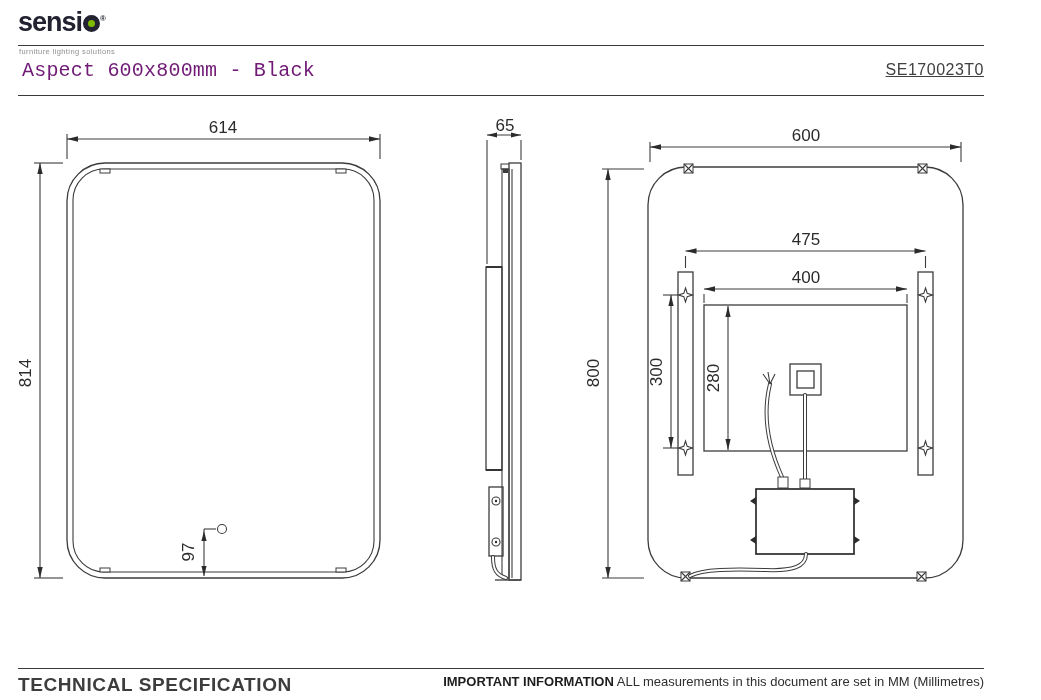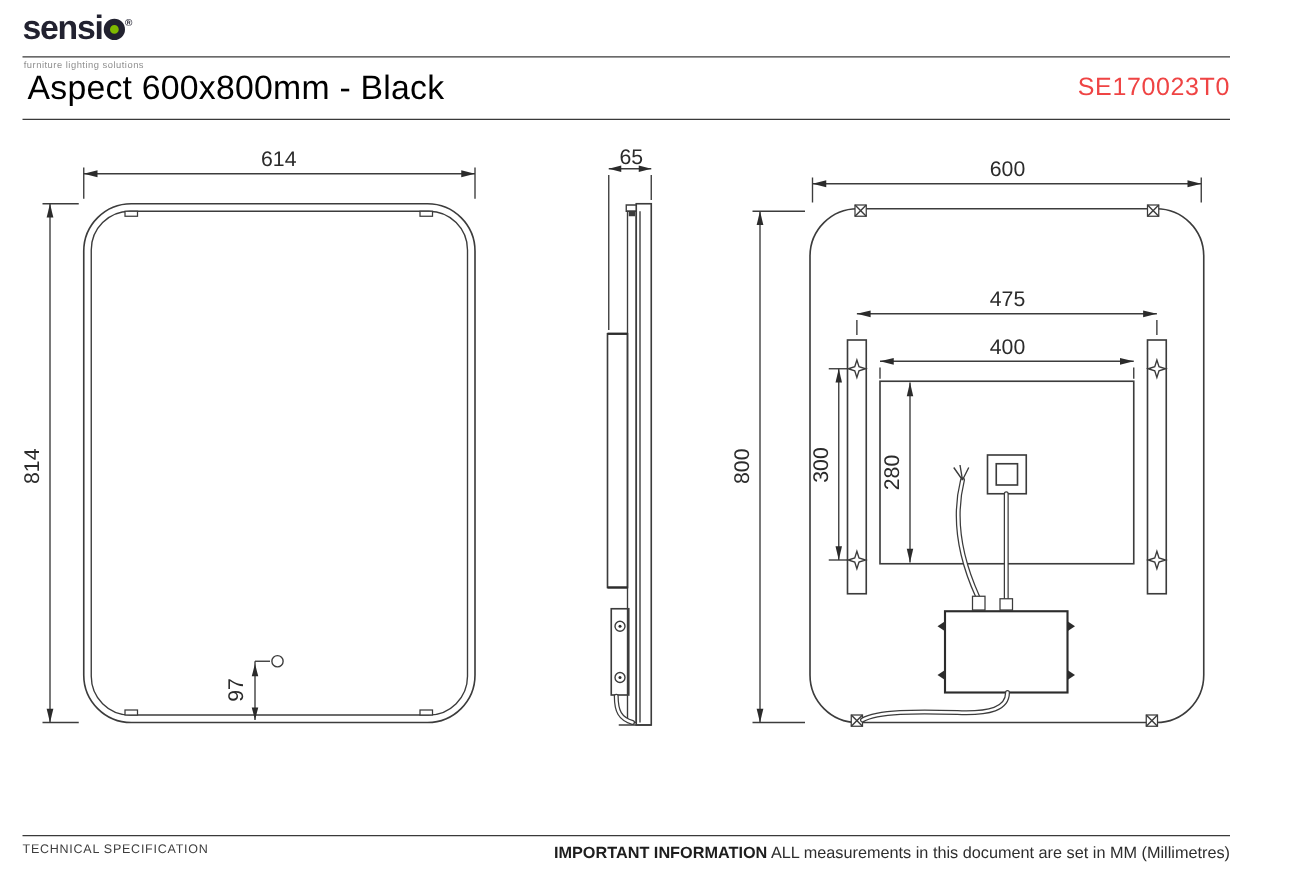--- a/index.html
+++ b/index.html
@@ -9,37 +9,37 @@
   .logo{position:absolute;left:18px;top:6px;}
   .brand{font-size:27px;font-weight:bold;letter-spacing:-1px;color:#222230;line-height:26px;}
   .o-dot{display:inline-block;width:7px;height:7px;border:5px solid #222230;border-radius:50%;
          background:#7fba00;position:relative;top:1px;margin-left:1px;}
   .regmark{font-size:8px;vertical-align:super;color:#222230;font-weight:bold;}
   .tagline{font-size:7.5px;color:#8f8f8f;letter-spacing:0.4px;margin-top:12px;padding-left:1px;}
   .rule{position:absolute;left:18px;width:966px;border-top:1.6px solid #3a3a3a;height:0;}
   .rule-1{top:45px;} .rule-2{top:95px;} .rule-3{top:668px;}
   .titlerow{position:absolute;left:18px;top:45px;width:966px;height:50px;
             display:flex;justify-content:space-between;align-items:center;}
-  .title{font-size:27px;font-weight:500;color:#000000;letter-spacing:0.2px;padding-left:4px;}
-  .sku{font-size:20px;font-weight:500;color:#ef4444;letter-spacing:0.5px;}
+  .title{font-size:20px;font-weight:500;color:#701a75;letter-spacing:0.2px;padding-left:4px;font-family:Liberation Mono, monospace;}
+  .sku{font-size:16px;font-weight:500;color:#404040;letter-spacing:0.5px;text-decoration:underline;}
   
   svg{position:absolute;left:0;top:0;}
   svg text{font-family:"Liberation Sans",sans-serif;font-size:17px;fill:#2b2b2b;}
   .ln{stroke:#3c3c3c;stroke-width:1.1;fill:none;}
   .ob{stroke:#3c3c3c;stroke-width:1.3;fill:none;}
   .thk{stroke:#2c2c2c;stroke-width:1.8;fill:none;}
   .ar{fill:#2b2b2b;stroke:none;}
   .cable-o{stroke:#3c3c3c;stroke-width:4;fill:none;stroke-linecap:round;}
   .cable-i{stroke:#ffffff;stroke-width:2;fill:none;stroke-linecap:round;}
   .clipbox{fill:#fff;stroke:#3c3c3c;stroke-width:1;}
   .tab{fill:#2c2c2c;stroke:none;}
   
   .footrow{position:absolute;left:18px;top:674px;width:966px;display:flex;
            justify-content:space-between;align-items:flex-start;}
-  .foot-left{font-size:10px;color:#3d3d3d;letter-spacing:0.6px;}
+  .foot-left{font-size:19px;color:#3d3d3d;letter-spacing:0.6px;font-weight:bold;}
   .foot-right{font-size:13px;color:#2e2e2e;}
   .foot-right b{font-weight:bold;color:#1d1d1d;}
 </style>
 </head>
 <body>
 
 <div class="page">
 
   <div class="logo">
     <div class="brand"><span>sensi</span><span class="o-dot"></span><span class="regmark">®</span></div>

